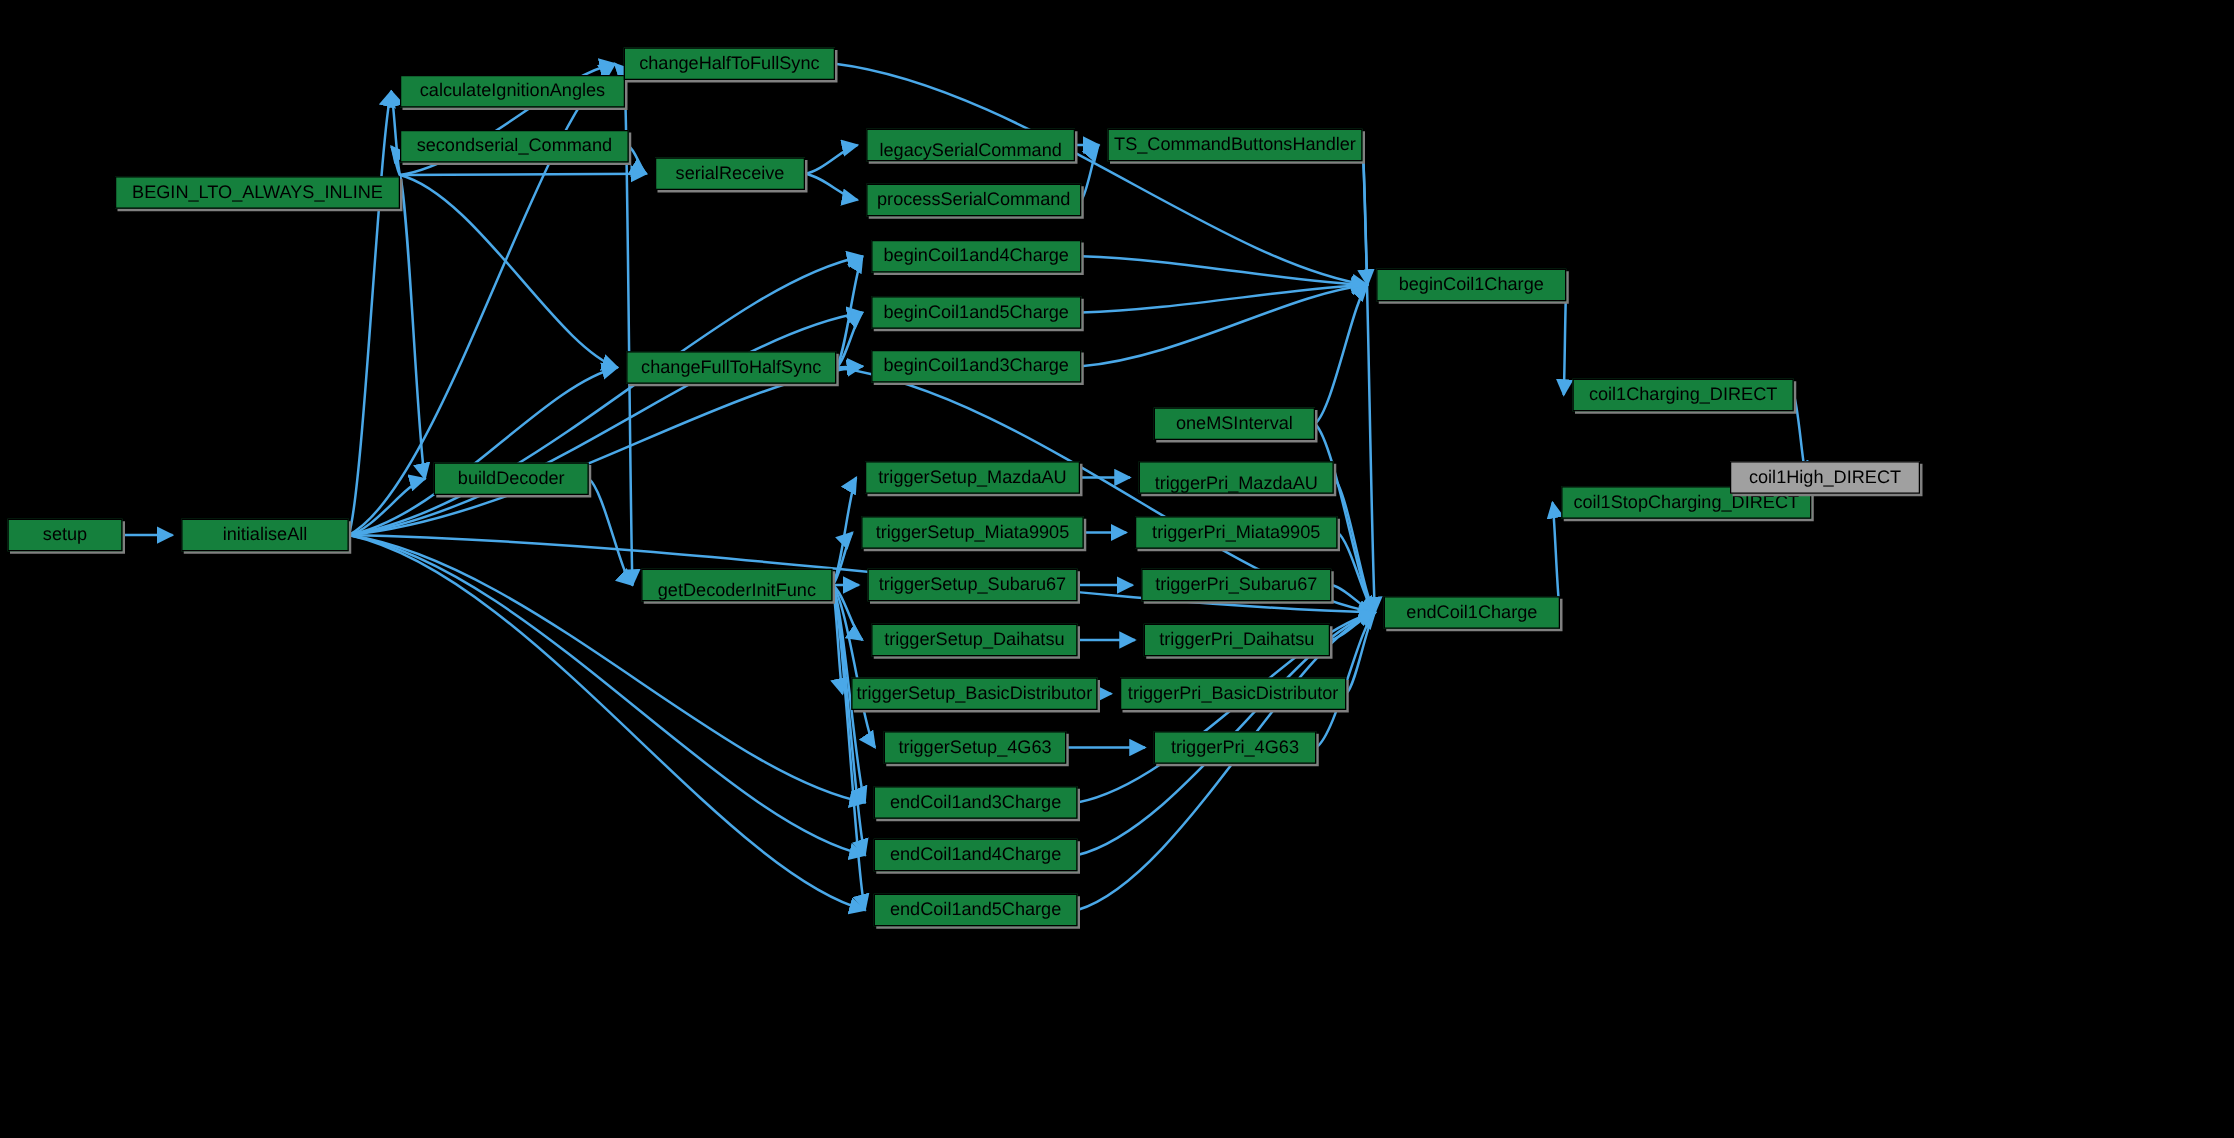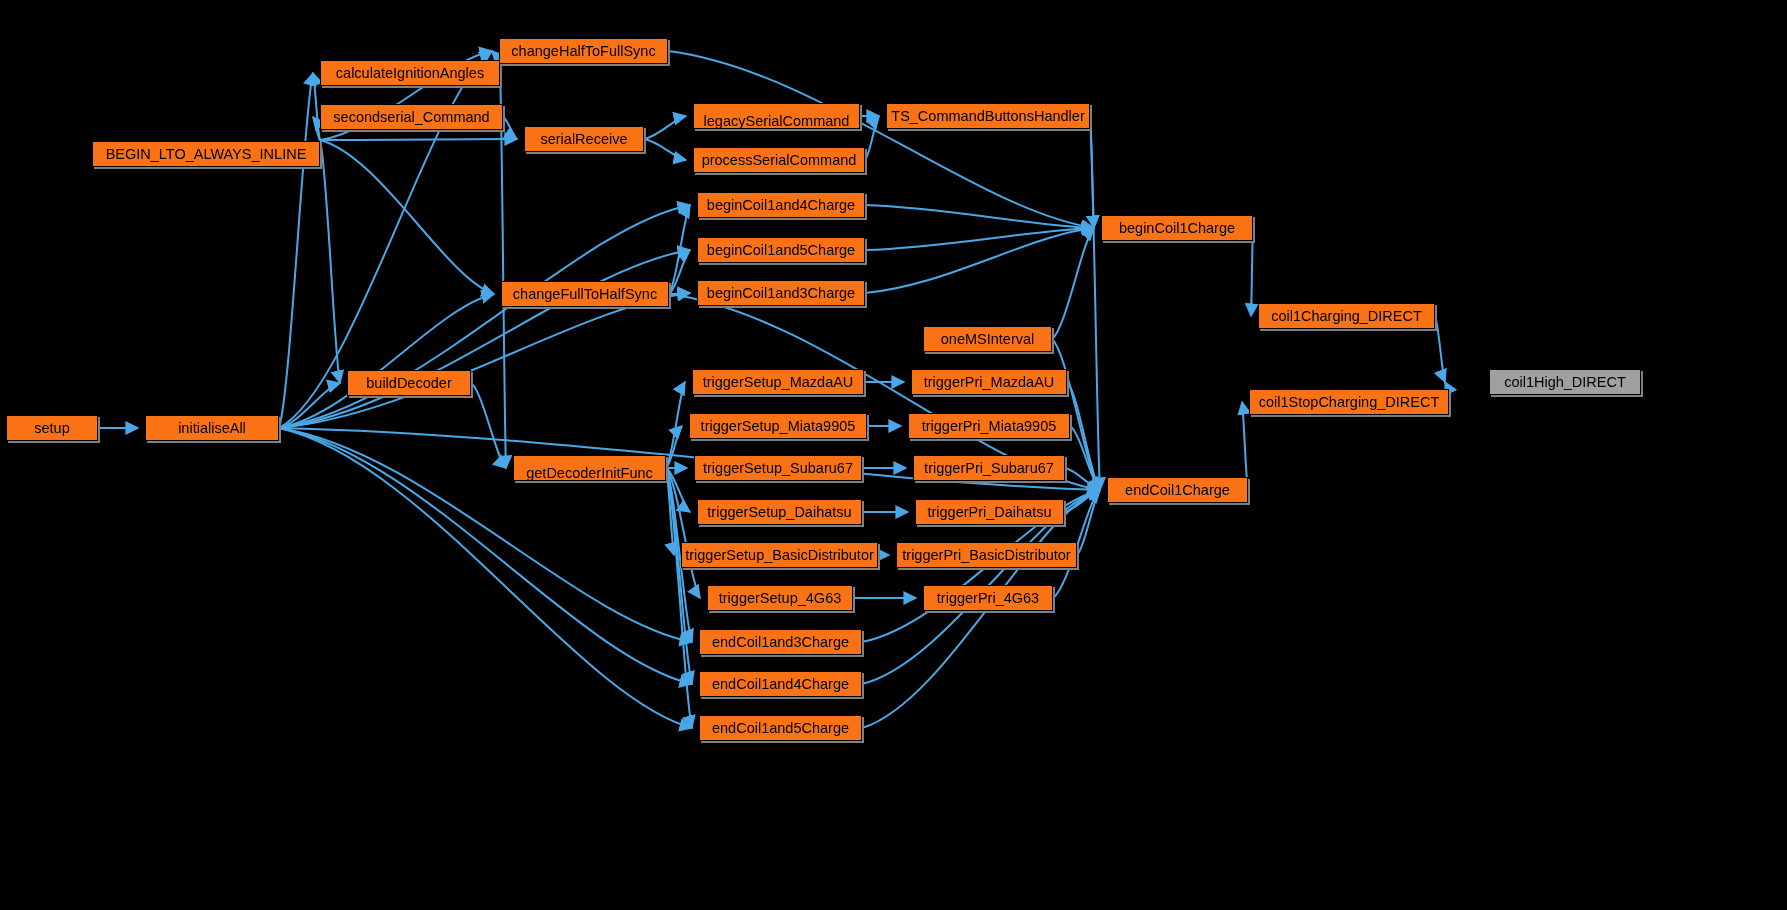--- a/index.html
+++ b/index.html
@@ -1,19 +1,19 @@
 <!DOCTYPE html>
 <html><head>
 <meta charset="utf-8">
 <style>
   html,body{margin:0;padding:0;background:#000;}
   #stage{position:relative;width:1787px;height:910px;background:#000;overflow:hidden;
          font-family:"Liberation Sans",sans-serif;}
   #edges{position:absolute;left:0;top:0;width:1787px;height:910px;}
-  .node{position:absolute;box-sizing:border-box;background:#f97316;border:1px solid #000;
+  .node{position:absolute;box-sizing:border-box;background:#15803d;border:1px solid #000;
         color:#000;font-size:14.5px;line-height:1;display:flex;align-items:center;
         justify-content:center;white-space:nowrap;
         box-shadow:2px 2px 0 0 #808080;}
   .node.focus{background:#a0a0a0;}
   .node span{pointer-events:none;}
 </style>
 </head>
 <body>
 
 <div id="stage">
@@ -164,21 +164,21 @@
     </div>
     <div class="node" style="left: 699px; top: 629px; width: 163px; height: 26px;">
       <span>endCoil1and3Charge</span>
     </div>
     <div class="node" style="left: 699px; top: 671px; width: 163px; height: 26px;">
       <span>endCoil1and4Charge</span>
     </div>
     <div class="node" style="left: 699px; top: 715px; width: 163px; height: 26px;">
       <span>endCoil1and5Charge</span>
     </div>
-    <div class="node" style="left: 911px; top: 369px; width: 156px; height: 26px;">
+    <div class="node" style="left: 911px; top: 369px; width: 156px; height: 26px; align-items: flex-end;">
       <span>triggerPri_MazdaAU</span>
     </div>
     <div class="node" style="left: 908px; top: 413px; width: 162px; height: 26px;">
       <span>triggerPri_Miata9905</span>
     </div>
     <div class="node" style="left: 913px; top: 455px; width: 152px; height: 26px;">
       <span>triggerPri_Subaru67</span>
     </div>
     <div class="node" style="left: 915px; top: 499px; width: 149px; height: 26px;">
       <span>triggerPri_Daihatsu</span>
@@ -191,16 +191,16 @@
     </div>
     <div class="node" style="left: 1107px; top: 477px; width: 141px; height: 26px;">
       <span>endCoil1Charge</span>
     </div>
     <div class="node" style="left: 1258px; top: 303px; width: 177px; height: 26px;">
       <span>coil1Charging_DIRECT</span>
     </div>
     <div class="node" style="left: 1249px; top: 389px; width: 200px; height: 26px;">
       <span>coil1StopCharging_DIRECT</span>
     </div>
-    <div class="node focus" style="left: 1489px; top: 369px; width: 152px; height: 26px;">
+    <div class="node focus" style="left: 1384px; top: 369px; width: 152px; height: 26px;">
       <span>coil1High_DIRECT</span>
     </div>
   </div>
 
 </body></html>

